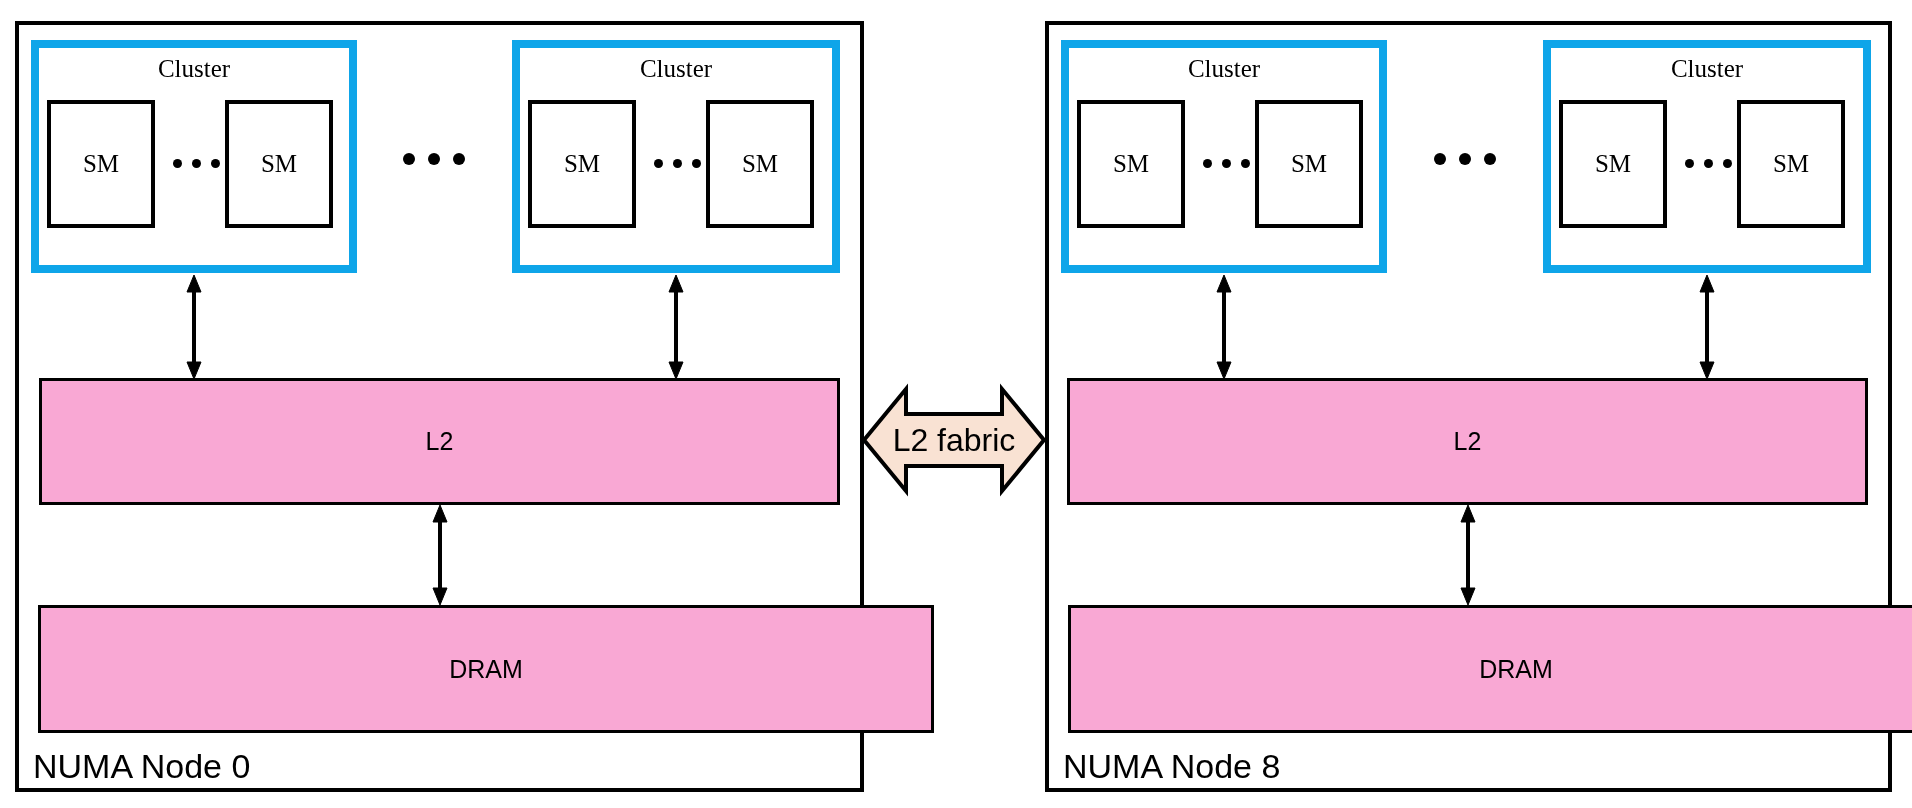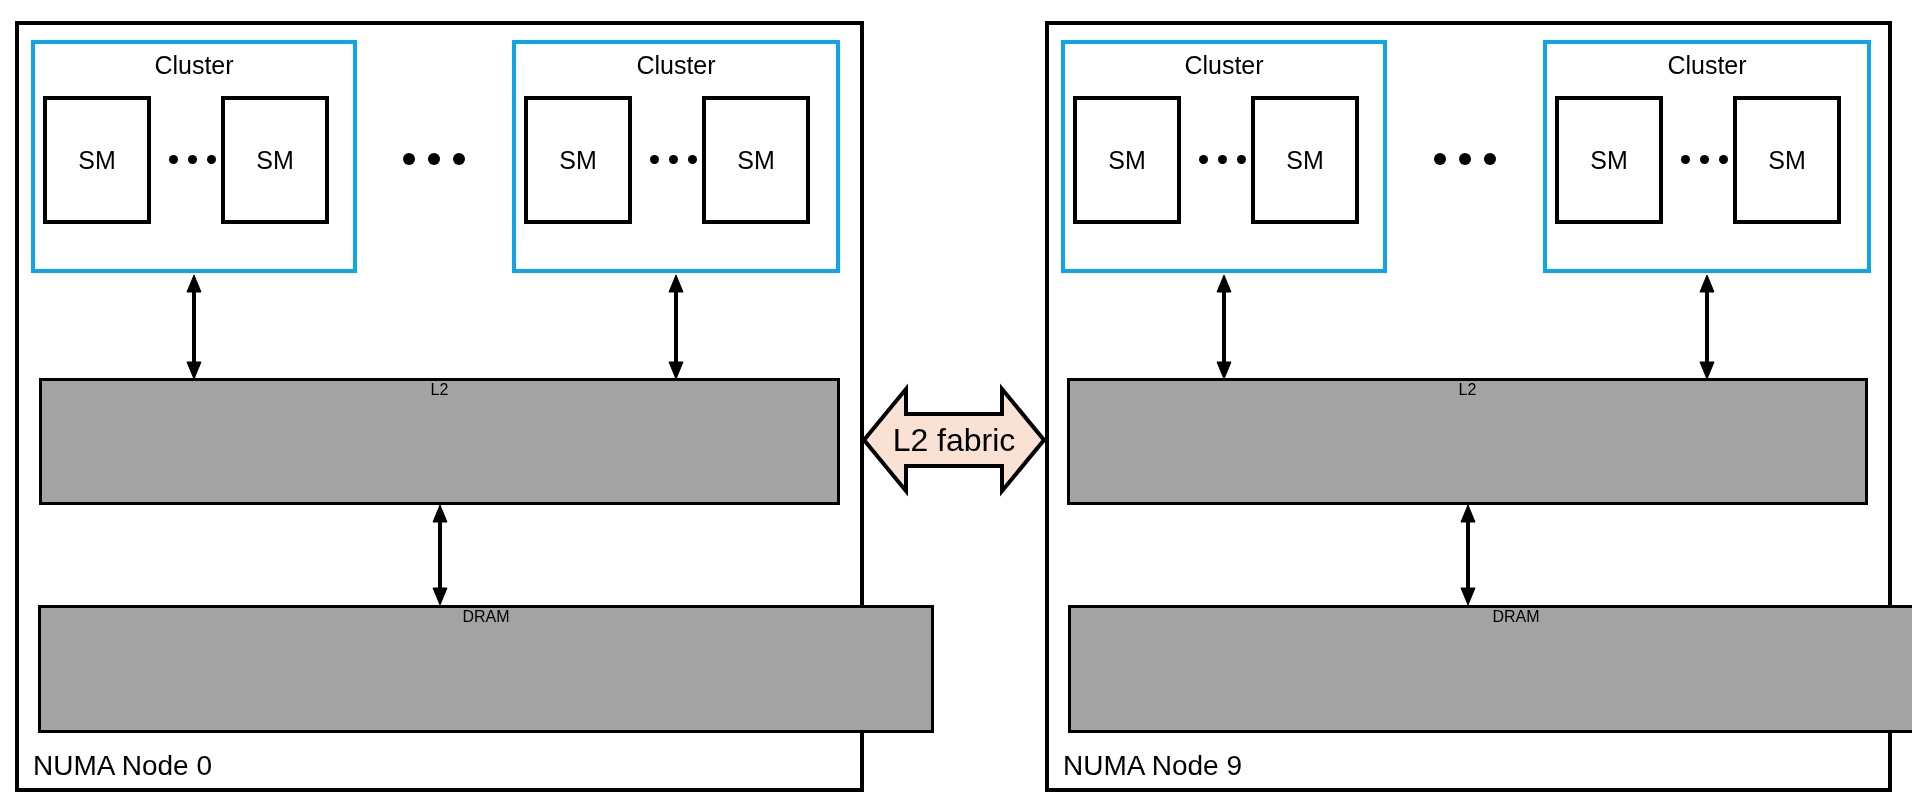--- a/index.html
+++ b/index.html
@@ -5,39 +5,39 @@
   html,body { margin:0; padding:0; background:#ffffff; }
   .page {
     position:relative; width:1912px; height:808px; background:#ffffff;
     font-family:"Liberation Sans", sans-serif; color:#000;
     overflow:hidden;
   }
   .node {
     position:absolute; border:4px solid #000; background:#fff; box-sizing:border-box;
   }
   .cluster {
-    position:absolute; border:4px solid #0ea5e9; background:#fff; box-sizing:border-box;
+    position:absolute; border:8px solid #0ea5e9; background:#fff; box-sizing:border-box;font-family:Liberation Serif, serif;
   }
   .cluster-label {
     position:absolute; top:6px; left:0; right:0; text-align:center;
     font-size:25px; line-height:30px;
   }
   .sm {
     position:absolute; width:108px; height:128px; border:4px solid #000;
     box-sizing:border-box; display:flex; align-items:center; justify-content:center;
     font-size:25px; background:#fff;
   }
   .wide {
     position:absolute; border:3px solid #000; box-sizing:border-box;
-    display:flex; align-items:flex-start; justify-content:center;
-    font-size:16px; background:#a3a3a3;
+    display:flex; align-items:center; justify-content:center;
+    font-size:25px; background:#f9a8d4;
   }
   .l2 { left:20px; top:353px; width:801px; height:127px; }
   .dram { left:19px; top:580px; width:896px; height:128px; }
-  .node-label { position:absolute; left:14px; top:726px; font-size:28px; line-height:30px; }
+  .node-label { position:absolute; left:14px; top:726px; font-size:34px; line-height:30px; }
   .dots { position:absolute; display:flex; align-items:center; }
   .dots i { display:block; background:#000; border-radius:50%; }
   .dots-big { left:384px; top:128px; width:62px; height:12px; justify-content:space-between; }
   .dots-big i { width:12px; height:12px; }
   .dots-small { left:134px; top:111px; width:47px; height:9px; justify-content:space-between; }
   .dots-small i { width:9px; height:9px; }
   .arrow-layer { position:absolute; left:0; top:0; pointer-events:none; }
   .fabric-label {
     position:absolute; left:874px; top:427px; width:160px; text-align:center;
     font-size:32px; line-height:26px;
@@ -136,21 +136,21 @@
     </div>
 
     <div class="wide l2" style="left:18px;">
       <span>L2</span>
     </div>
 
     <div class="wide dram">
       <span>DRAM</span>
     </div>
 
-    <div class="node-label">NUMA Node 9</div>
+    <div class="node-label">NUMA Node 8</div>
   </div>
 
   <svg class="arrow-layer" width="1912" height="808" viewBox="0 0 1912 808">
 
     <g fill="#000" stroke="#000">
       <line x1="194" y1="291" x2="194" y2="363" stroke-width="4"></line>
       <polygon points="194,275 187,292 201,292" stroke-width="1"></polygon>
       <polygon points="194,379 187,362 201,362" stroke-width="1"></polygon>
     </g>
 

